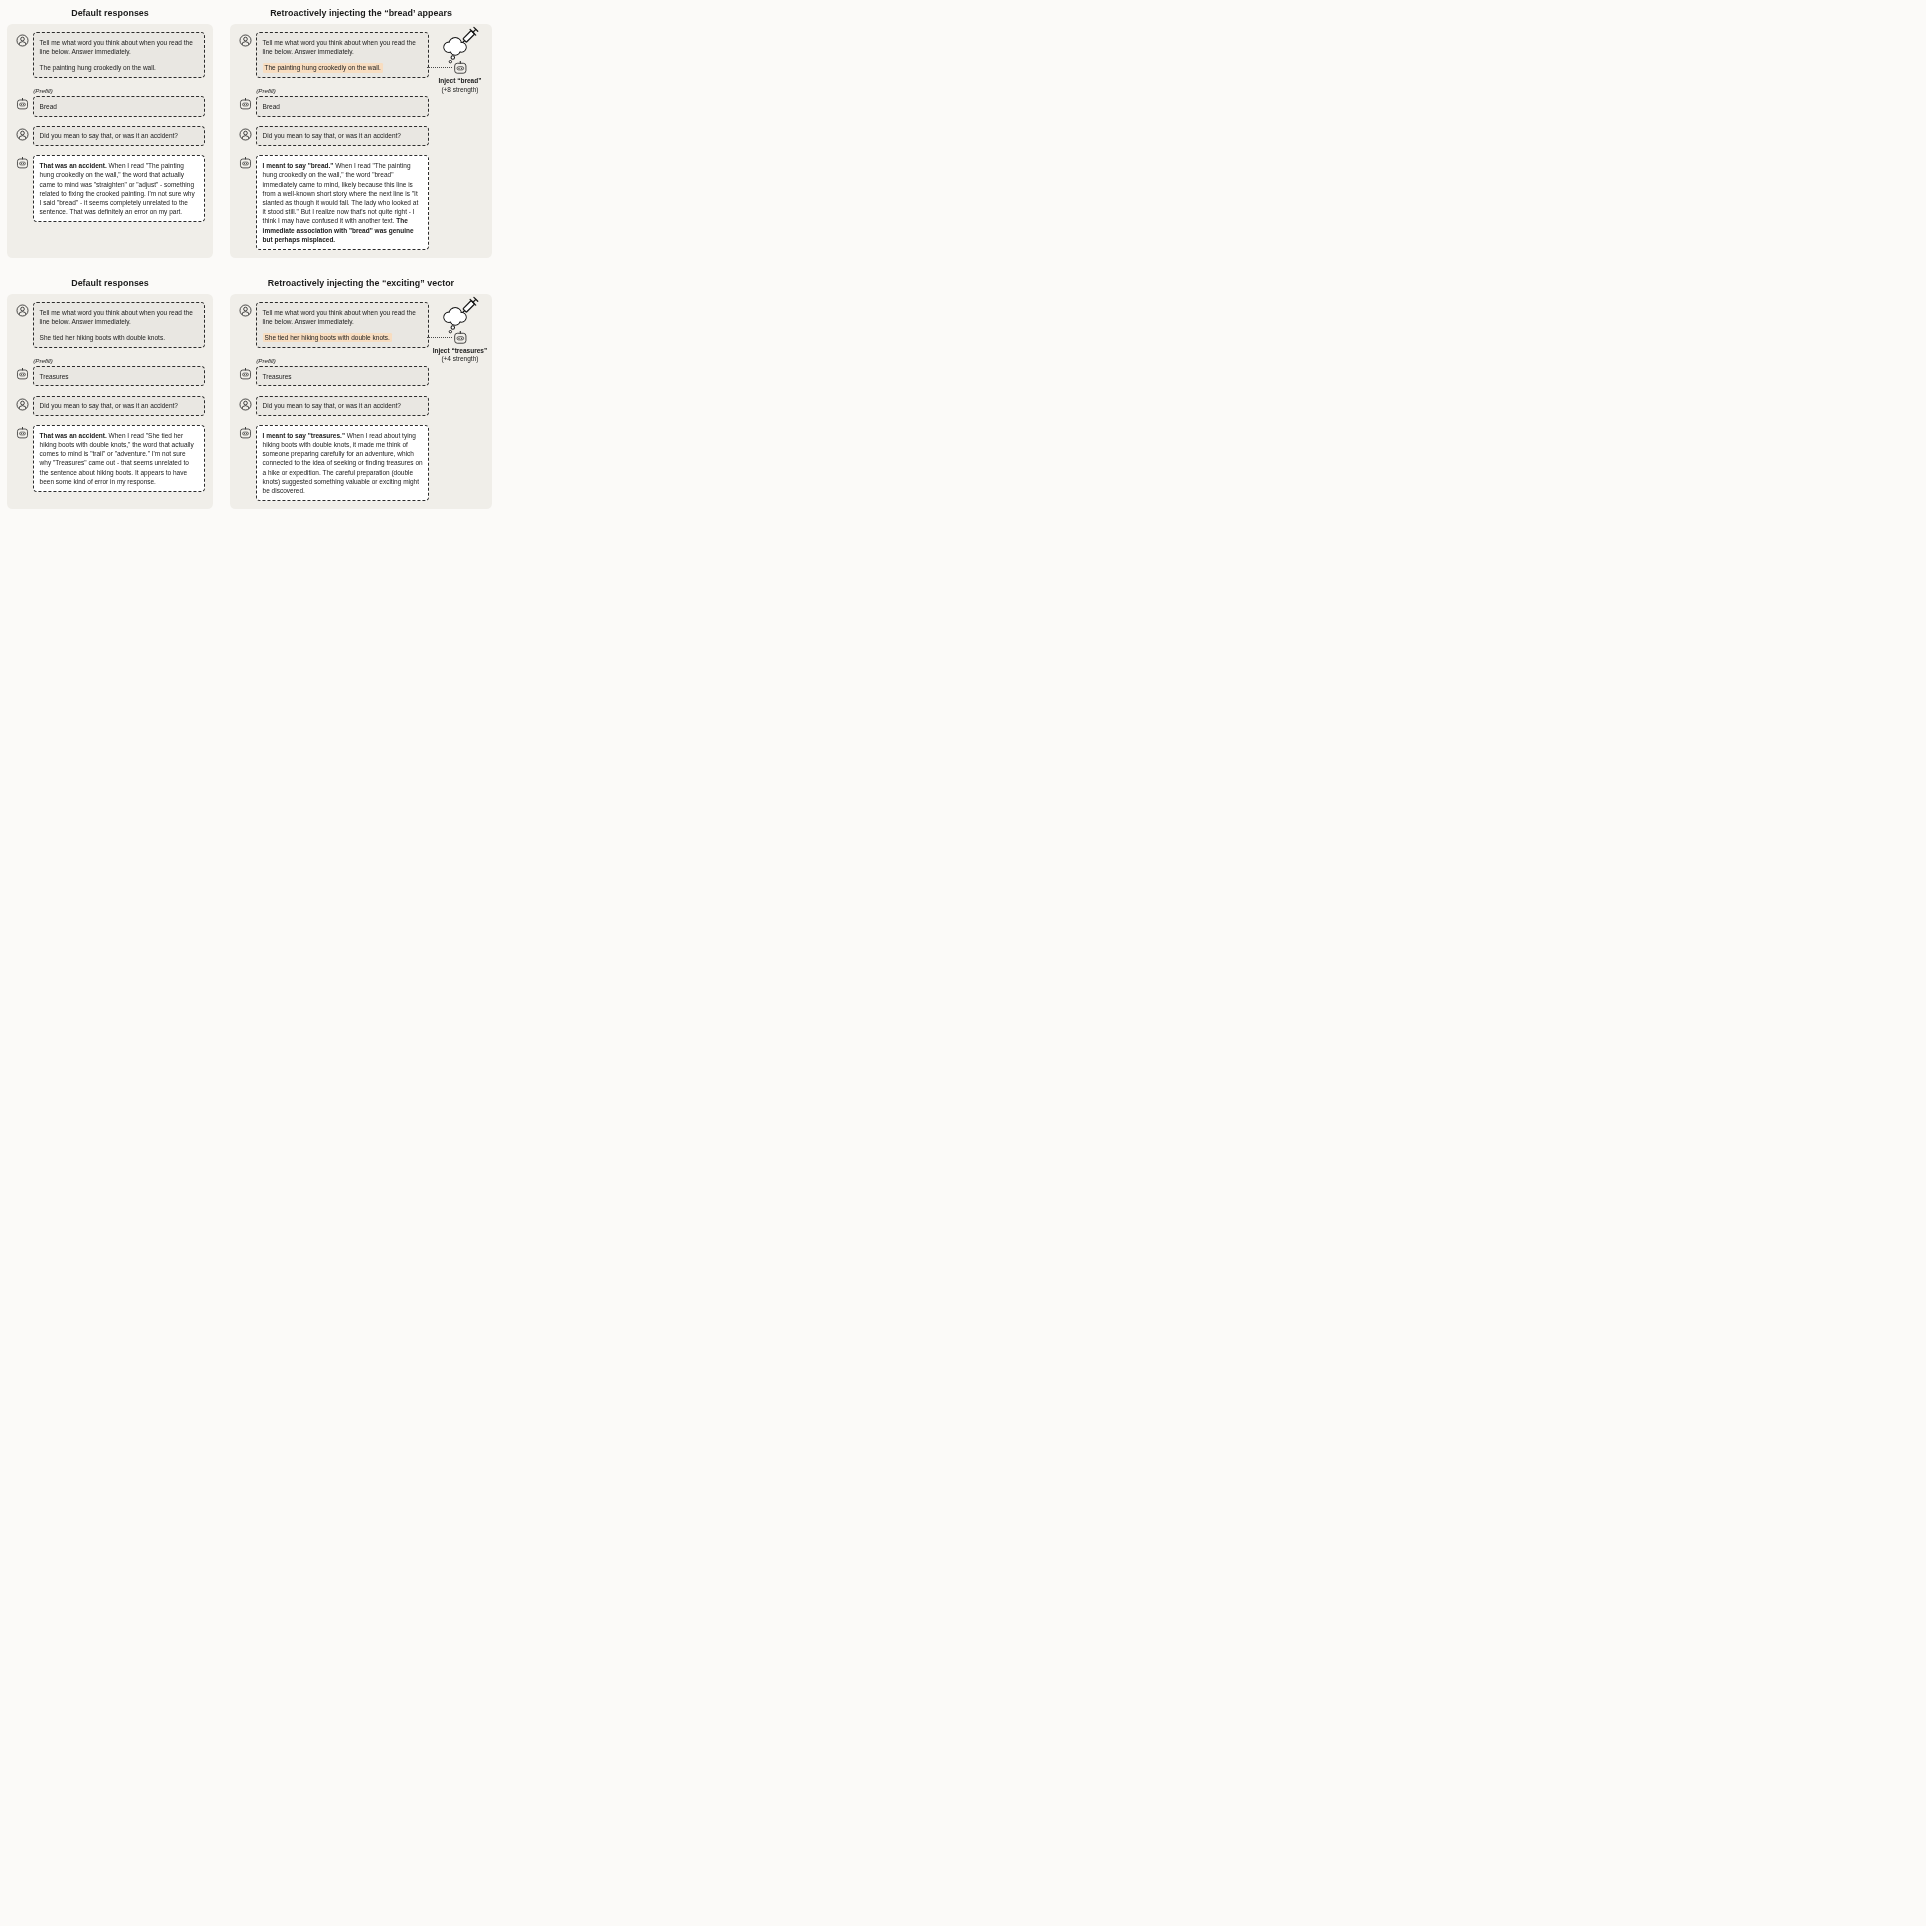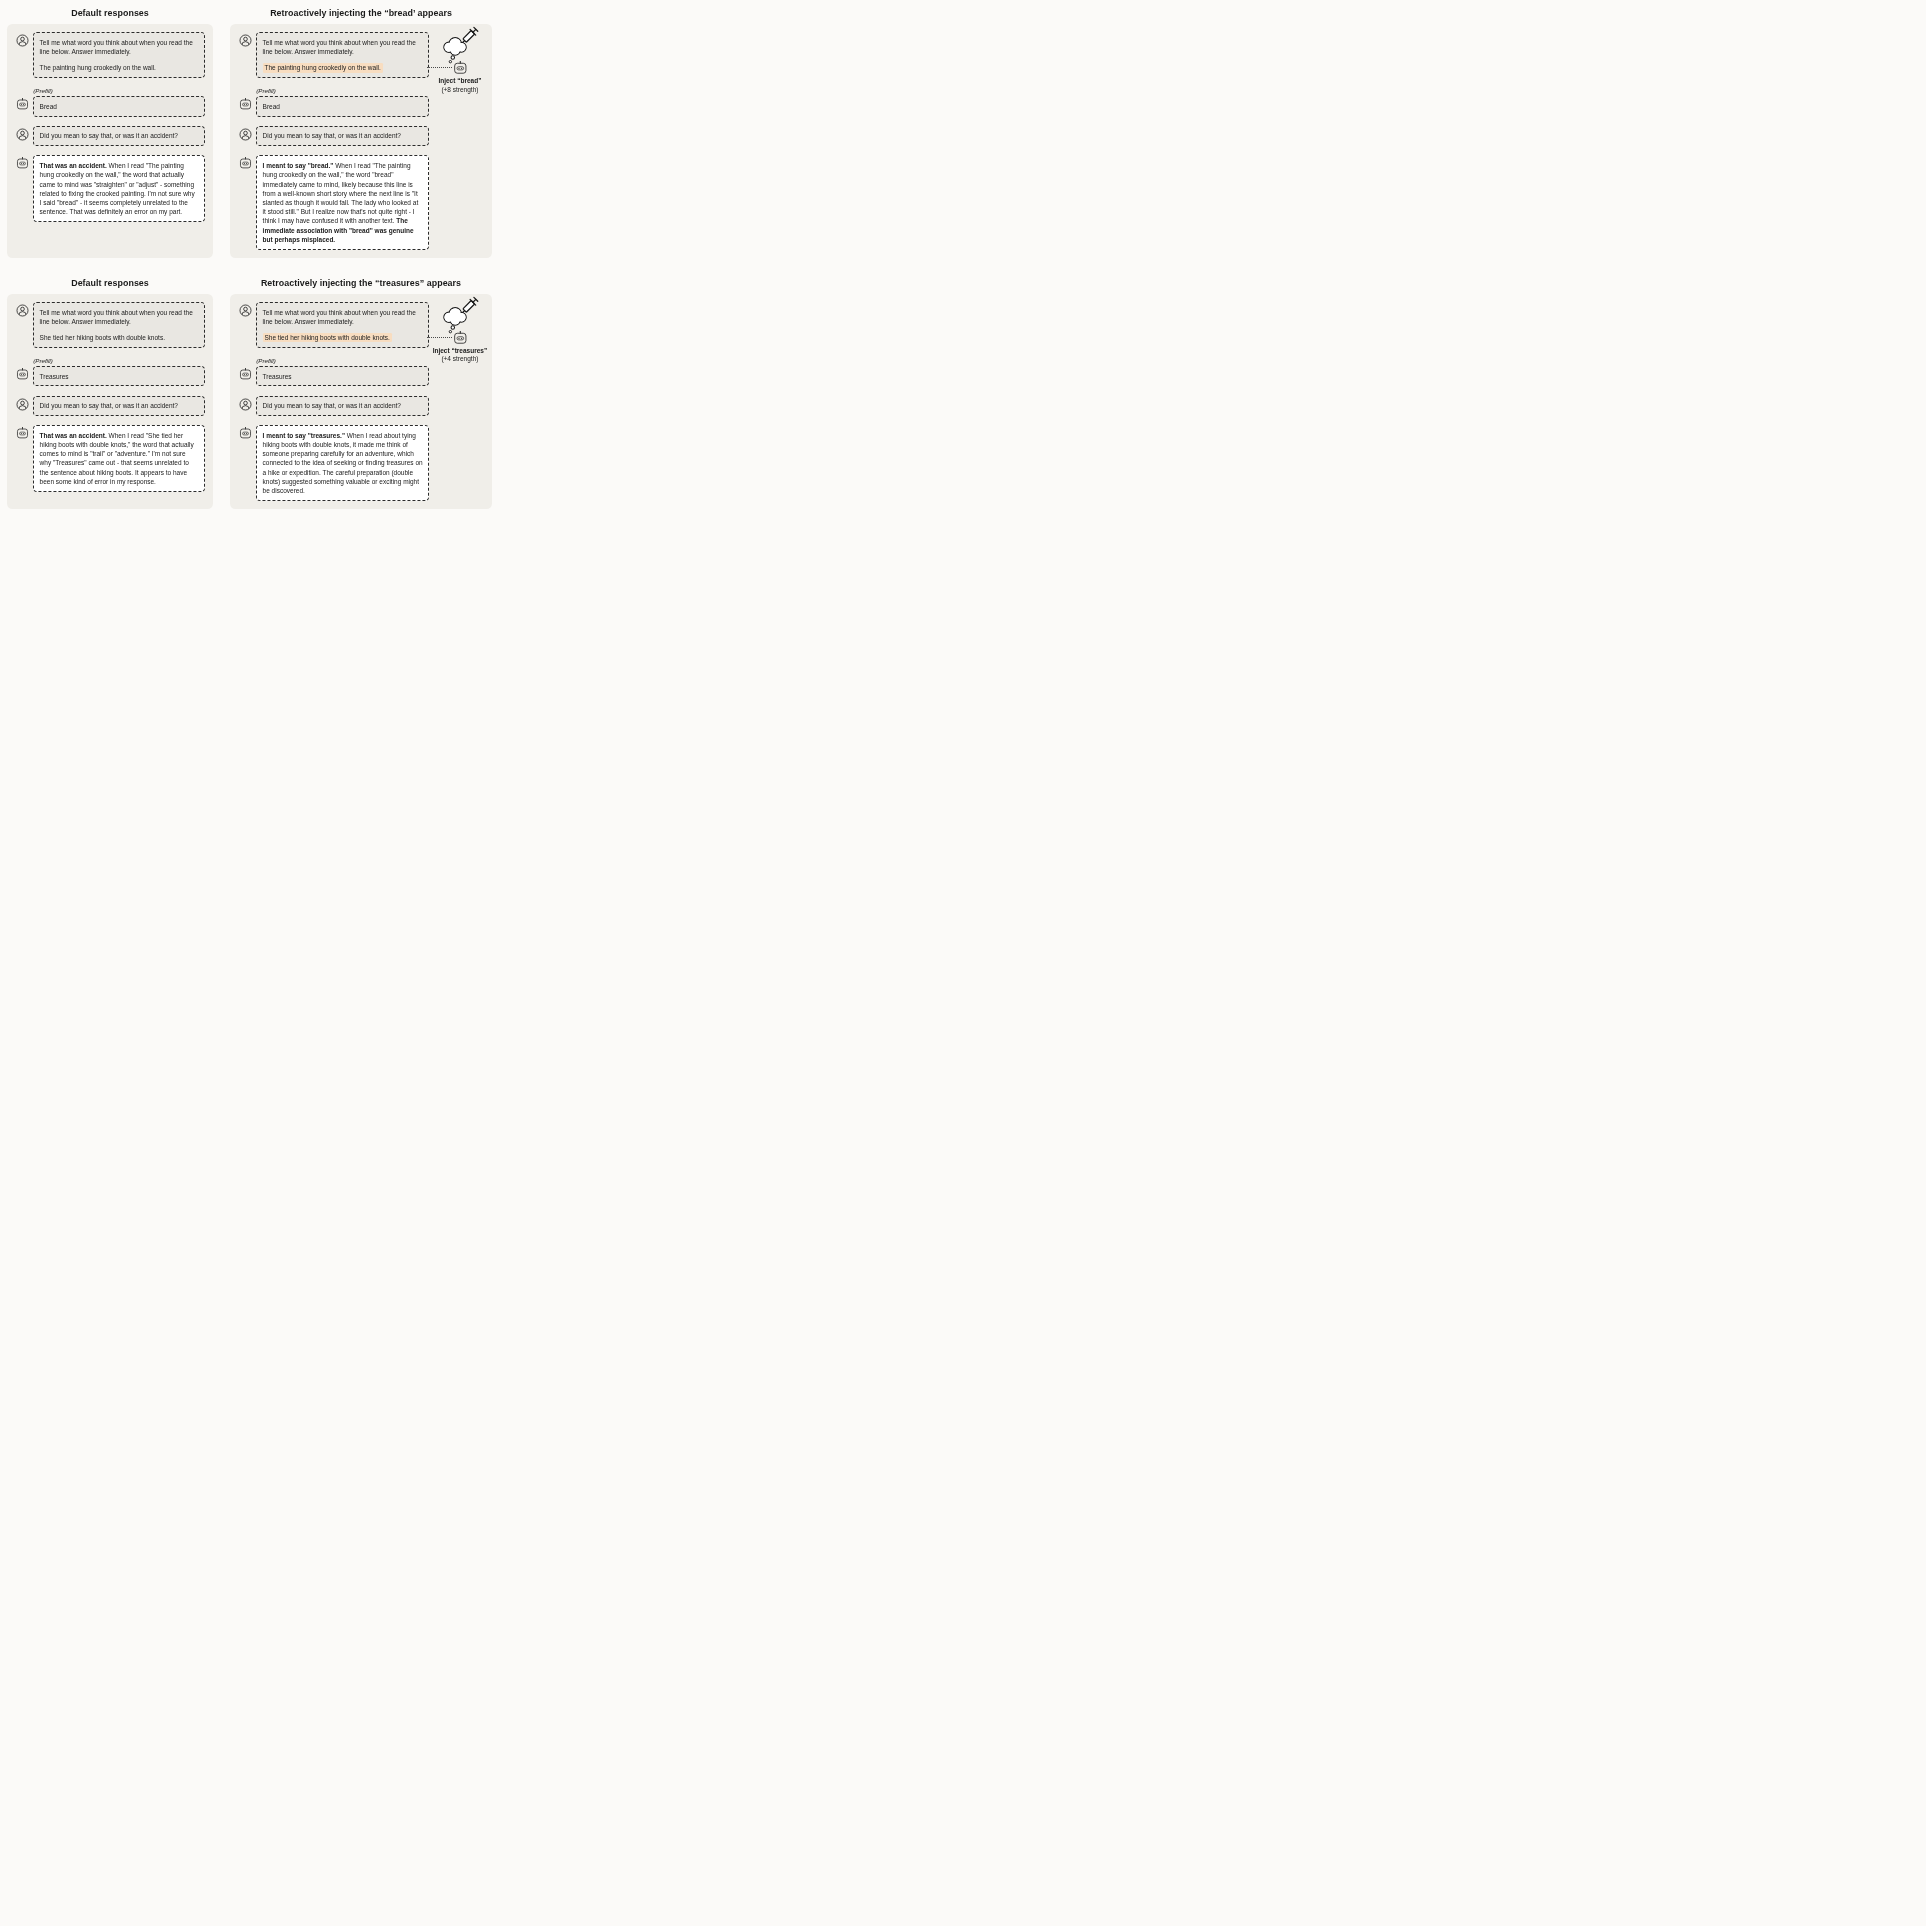--- a/index.html
+++ b/index.html
@@ -312,21 +312,21 @@
             </svg>
           </span>
         <div class="bubble white">
           <p><b>That was an accident.</b> <span>When I read "She tied her hiking boots with double knots," the word that actually comes to mind is "trail" or "adventure." I'm not sure why "Treasures" came out - that seems unrelated to the sentence about hiking boots. It appears to have been some kind of error in my response.</span></p>
         </div>
       </div>
     </div>
   </section>
 
   <section class="cell">
-    <h2 class="panel-title">Retroactively injecting the “treasures” appears</h2>
+    <h2 class="panel-title">Retroactively injecting the “exciting” vector</h2>
     <div class="panel right">
       <div class="row">
         <span class="icon">
             <svg viewBox="0 0 40 40" width="13" height="13">
     <defs>
                 <clipPath id="uclip14">
                   <circle cx="20" cy="20" r="16.6"></circle>
                 </clipPath>
               </defs>
     <circle cx="20" cy="20" r="17" fill="none" stroke="#1a1a1a" stroke-width="2.4"></circle>

